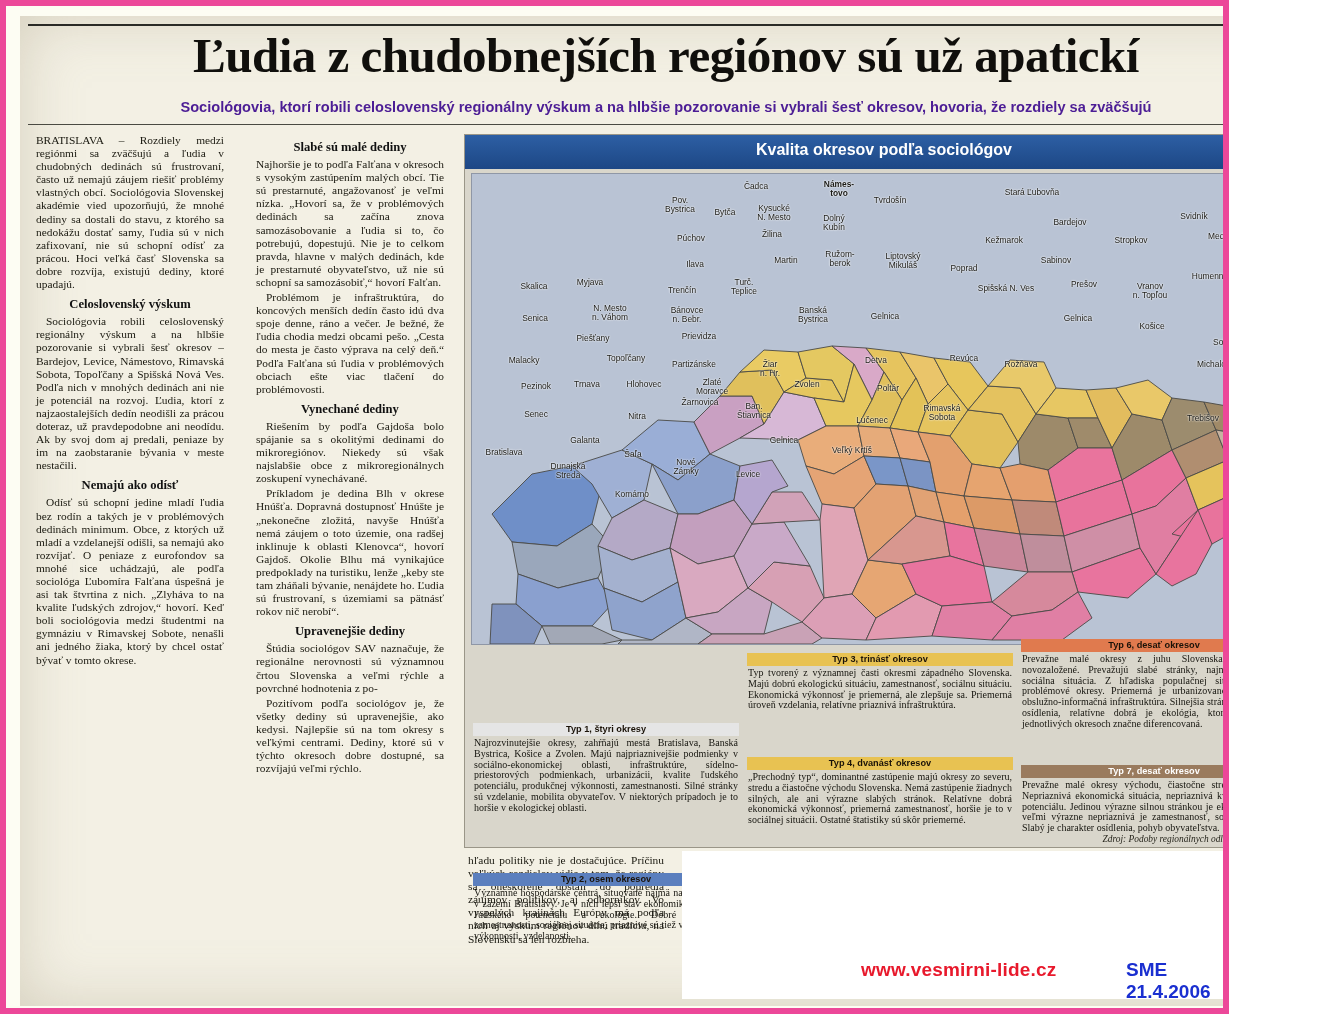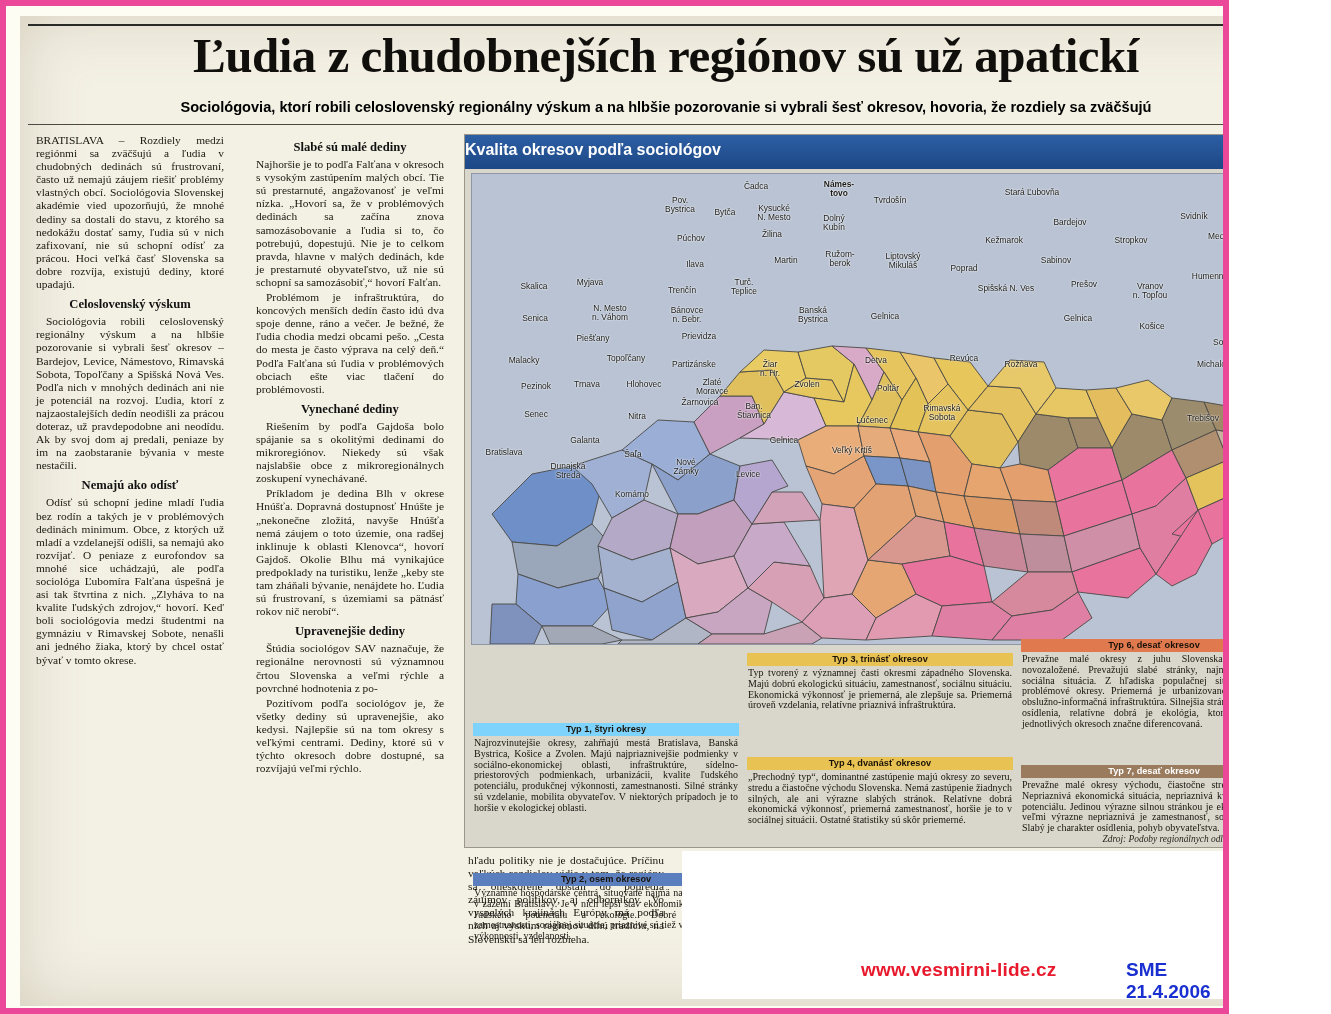--- a/index.html
+++ b/index.html
@@ -56,21 +56,21 @@
   }
   .subhead {
     position: absolute;
     left: 26px;
     top: 92px;
     width: 1268px;
     font-family: "Liberation Sans", sans-serif;
     font-weight: bold;
     font-size: 14.6px;
     line-height: 18px;
-    color: #000000;
+    color: #4c1d95;
     text-align: center;
     white-space: nowrap;
   }
   .rule-mid {
     position: absolute;
     left: 22px;
     top: 118px;
     width: 1272px;
     height: 1px;
     background: #4a4a42;
@@ -117,21 +117,21 @@
   .map-title-bar {
     position: absolute;
     left: 0; top: 0;
     width: 838px; height: 34px;
     background: linear-gradient(#2d5fa4, #1d4785);
   }
   .map-title {
     position: absolute;
     left: 0; top: 6px;
     width: 838px;
-    text-align: left;
+    text-align: center;
     font-family: "Liberation Sans", sans-serif;
     font-weight: bold;
     font-size: 16px;
     color: #ffffff;
   }
   .map-area {
     position: absolute;
     left: 6px; top: 38px;
     width: 812px; height: 470px;
     background: #b9c3d4;
@@ -446,21 +446,21 @@
 Streda</div>
       <div class="city" style="left:192px; top:284px; width:44px;">Nové
 Zámky</div>
       <div class="city" style="left:256px; top:296px; width:40px;">Levice</div>
       <div class="city" style="left:136px; top:316px; width:48px;">Komárno</div>
     </div>
 
     <div class="legend">
 
       <div class="lgitem" style="left:2px; top:76px;">
-        <div class="lgbar" style="background:#7dd3fc;">Typ 1, štyri okresy</div>
+        <div class="lgbar" style="background:#e5e5e5;">Typ 1, štyri okresy</div>
         <div class="lgtext">Najrozvinutejšie okresy, zahŕňajú mestá Bratislava, Banská Bystrica, Košice a Zvolen. Majú najpriaznivejšie podmienky v sociálno-ekonomickej oblasti, infraštruktúre, sídelno-priestorových podmienkach, urbanizácii, kvalite ľudského potenciálu, produkčnej výkonnosti, zamestnanosti. Silné stránky sú vzdelanie, mobilita obyvateľov. V niektorých prípadoch je to horšie v ekologickej oblasti.</div>
       </div>
       <div class="lgitem" style="left:2px; top:226px;">
         <div class="lgbar" style="background:#5b7fbe;">Typ 2, osem okresov</div>
         <div class="lgtext">Významné hospodárske centrá, situované najmä na Považí alebo v zázemí Bratislavy. Je v nich lepší stav ekonomiky ako kvality ľudského potenciálu a ekológie. Dobré ukazovatele zamestnanosti, sociálnej situácie, priaznivé sú tiež v ekonomickej výkonnosti, vzdelanosti.</div>
       </div>
 
       <div class="lgitem" style="left:276px; top:6px;">
         <div class="lgbar" style="background:#e8c252;">Typ 3, trinásť okresov</div>
         <div class="lgtext">Typ tvorený z významnej časti okresmi západného Slovenska. Majú dobrú ekologickú situáciu, zamestnanosť, sociálnu situáciu. Ekonomická výkonnosť je priemerná, ale zlepšuje sa. Priemerná úroveň vzdelania, relatívne priaznivá infraštruktúra.</div>

